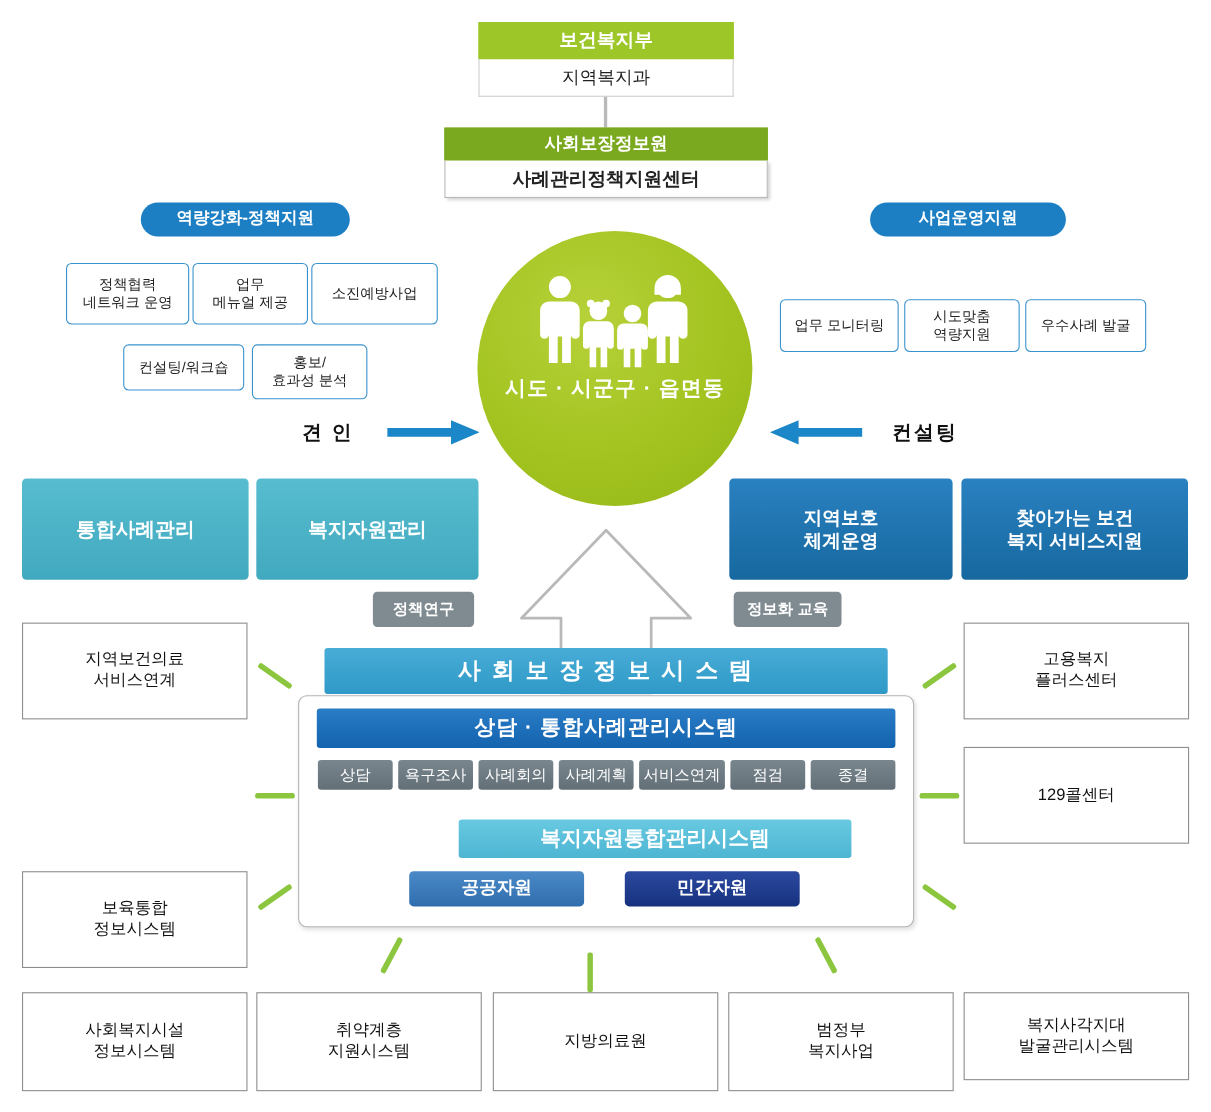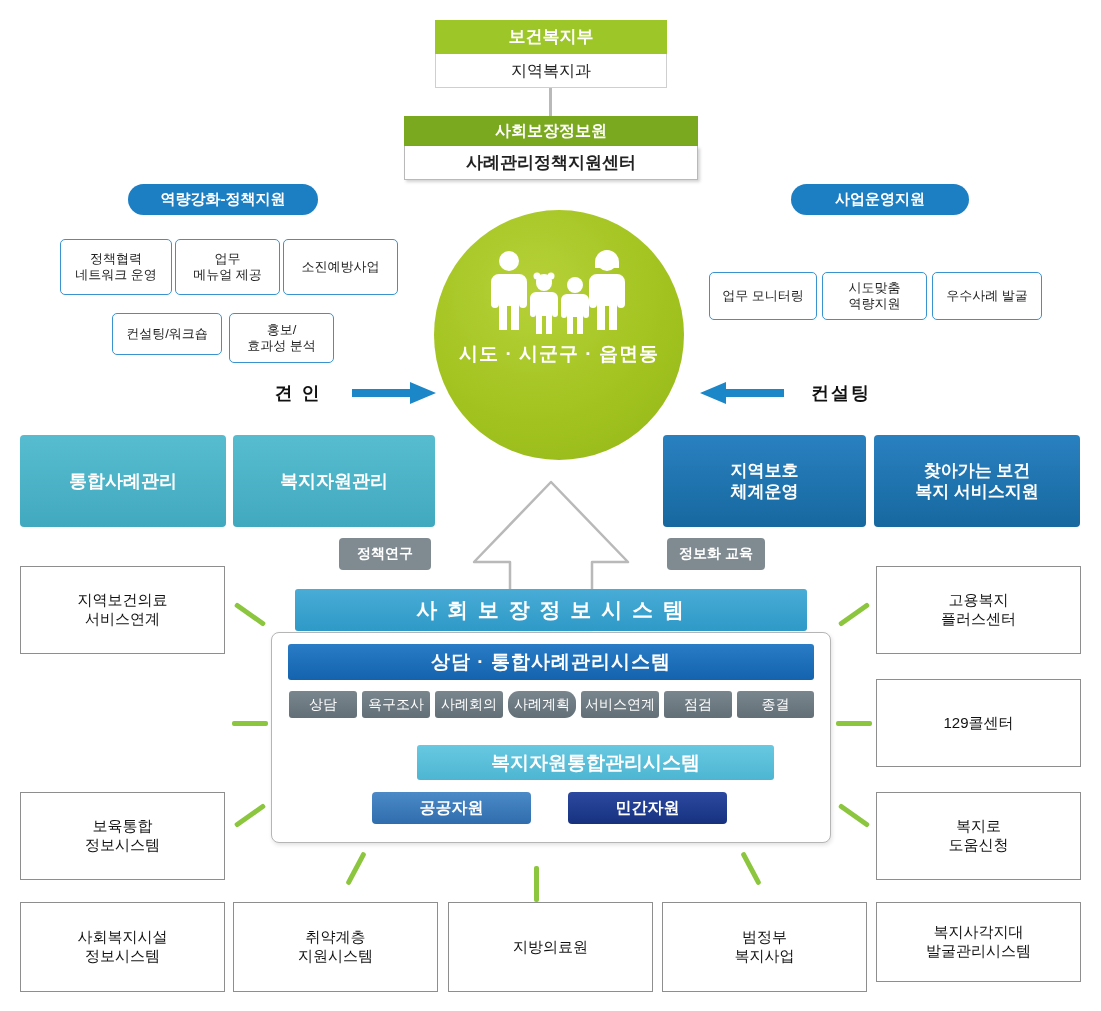--- a/index.html
+++ b/index.html
@@ -291,40 +291,38 @@
 
   <div class="abs ctr sys-title" style="left:295px; top:589px; width:512px; height:42px;">사 회 보 장 정 보 시 스 템</div>
 
   <div class="abs inner-panel" style="left:271px; top:632px; width:560px; height:211px;"></div>
 
   <div class="abs ctr sys-sub" style="left:288px; top:644px; width:526px; height:36px;">상담 · 통합사례관리시스템</div>
 
   <div class="abs ctr step" style="left:289px; top:691px; width:68px; height:27px;">상담</div>
   <div class="abs ctr step" style="left:362px; top:691px; width:68px; height:27px;">욕구조사</div>
   <div class="abs ctr step" style="left:435px; top:691px; width:68px; height:27px;">사례회의</div>
-  <div class="abs ctr step" style="left:508px; top:691px; width:68px; height:27px;border-radius:11px;">사례계획</div>
+  <div class="abs ctr step" style="left:508px; top:691px; width:68px; height:27px;">사례계획</div>
   <div class="abs ctr step" style="left:581px; top:691px; width:78px; height:27px;">서비스연계</div>
   <div class="abs ctr step" style="left:664px; top:691px; width:68px; height:27px;">점검</div>
   <div class="abs ctr step" style="left:737px; top:691px; width:77px; height:27px;">종결</div>
 
   <div class="abs ctr sys-sub2" style="left:373px; top:745px; width:357px; height:35px;margin-left:44px;">복지자원통합관리시스템</div>
 
   <div class="abs ctr res-pub" style="left:372px; top:792px; width:159px; height:32px;">공공자원</div>
   <div class="abs ctr res-priv" style="left:568px; top:792px; width:159px; height:32px;">민간자원</div>
 
   <div class="abs ctr sysbox" style="left:20px; top:566px; width:205px; height:88px; white-space:pre-line;">지역보건의료
 서비스연계</div>
   <div class="abs ctr sysbox" style="left:20px; top:792px; width:205px; height:88px; white-space:pre-line;">보육통합
 정보시스템</div>
 
   <div class="abs ctr sysbox" style="left:876px; top:566px; width:205px; height:88px; white-space:pre-line;">고용복지
 플러스센터</div>
   <div class="abs ctr sysbox" style="left:876px; top:679px; width:205px; height:88px; white-space:pre-line;">129콜센터</div>
-  <div class="abs ctr sysbox" style="left:876px; top:792px; width:205px; height:88px; white-space:pre-line;">복지로
-도움신청</div>
 
   <div class="abs ctr sysbox" style="left:20px; top:902px; width:205px; height:90px; white-space:pre-line;">사회복지시설
 정보시스템</div>
   <div class="abs ctr sysbox" style="left:233px; top:902px; width:205px; height:90px; white-space:pre-line;">취약계층
 지원시스템</div>
   <div class="abs ctr sysbox" style="left:448px; top:902px; width:205px; height:90px; white-space:pre-line;">지방의료원</div>
   <div class="abs ctr sysbox" style="left:662px; top:902px; width:205px; height:90px; white-space:pre-line;">범정부
 복지사업</div>
   <div class="abs ctr sysbox" style="left:876px; top:902px; width:205px; height:80px; white-space:pre-line;">복지사각지대
 발굴관리시스템</div>

